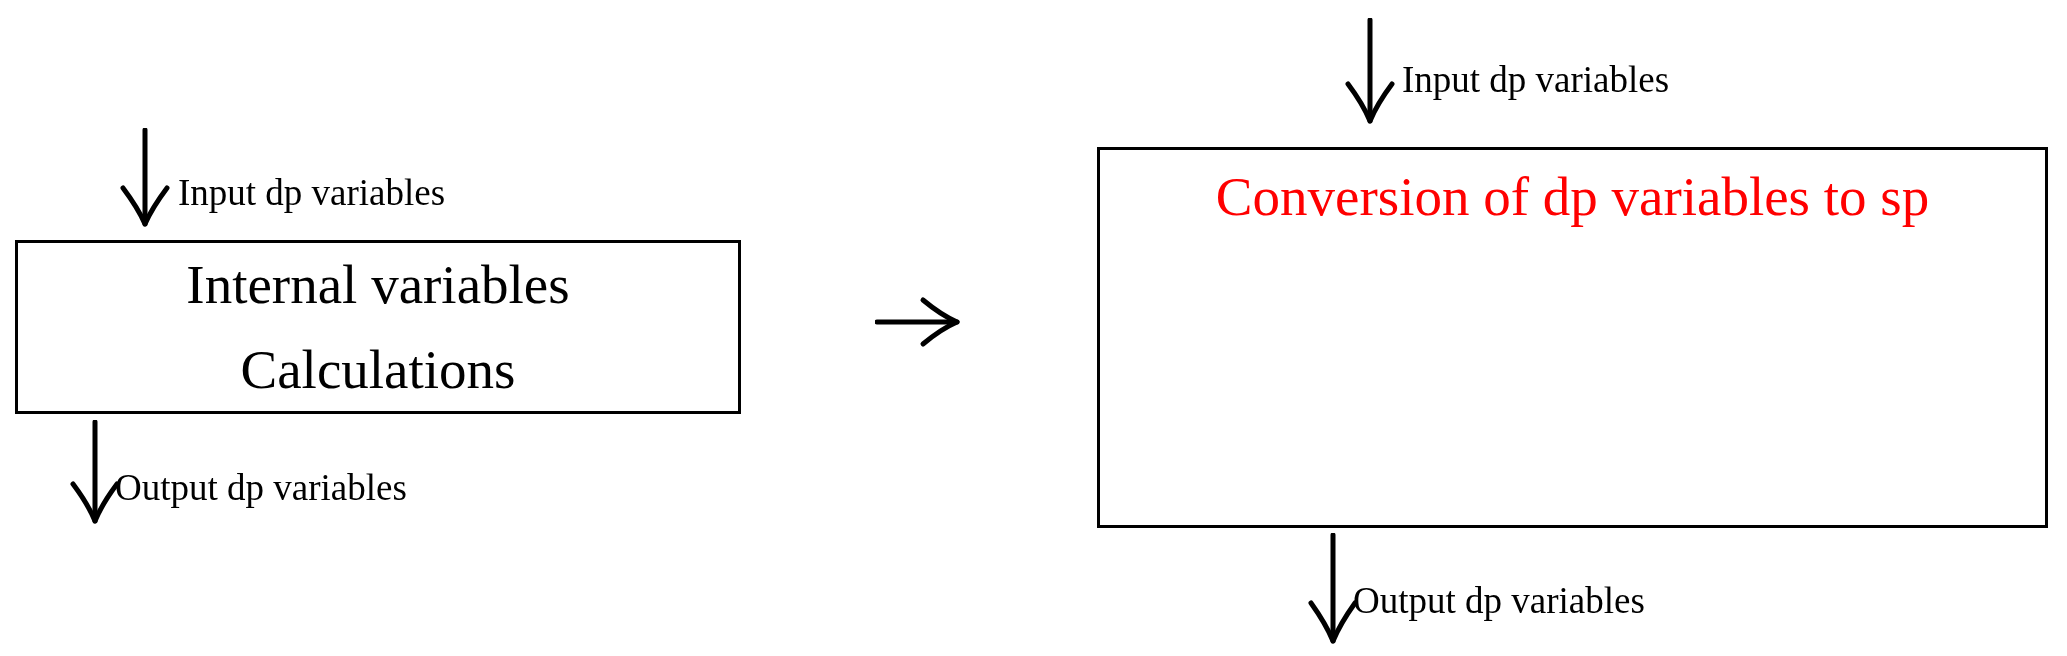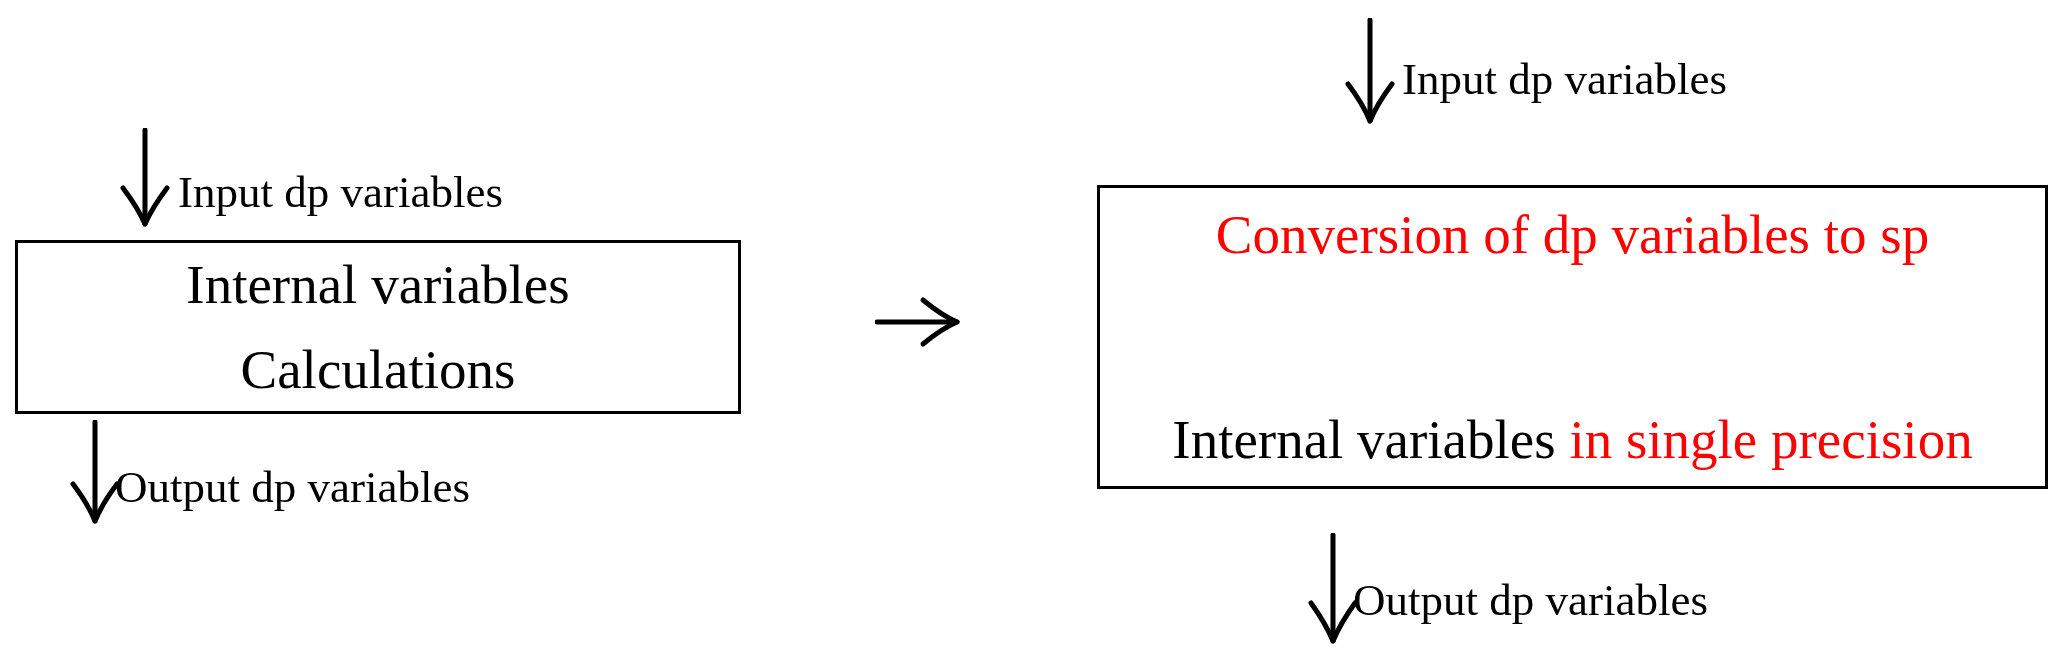--- a/index.html
+++ b/index.html
@@ -11,21 +11,21 @@
     position: relative;
     width: 2067px;
     height: 656px;
     background: var(--bg, #ffffff);
     font-family: "Liberation Serif", "DejaVu Serif", serif;
     color: var(--ink, #000000);
     overflow: hidden;
   }
   .label {
     position: absolute;
-    font-size: 45px;
+    font-size: 37px;
     line-height: 55px;
     white-space: nowrap;
   }
   .pbox {
     position: absolute;
     box-sizing: border-box;
     border: 3px solid var(--ink, #000000);
     display: flex;
     flex-direction: column;
     justify-content: space-between;
@@ -35,23 +35,22 @@
     background: var(--bg, #ffffff);
   }
   .pbox .bline { white-space: nowrap; }
   .left-box {
     left: 15px; top: 240px;
     width: 726px; height: 174px;
     padding: 14px 0;
   }
   .right-box {
     left: 1097px; top: 147px;
-    width: 951px; height: 304px;
+    width: 951px; height: 381px;
     padding: 19px 0;
-    margin-top: 38px;
   }
   .red { color: var(--highlight, #ff0000); }
   .arrow {
     position: absolute;
     display: block;
   }
   .arrow path {
     stroke: var(--ink, #000000);
     stroke-width: 5;
     fill: none;
@@ -87,21 +86,20 @@
   </svg>
 
   <svg class="arrow" style="left:1343px; top:18px;" width="54" height="107" viewBox="0 0 54 107">
     <path d="M27,2 L27,103"></path>
     <path d="M5,66 Q20,86 27,103 Q34,86 49,66"></path>
   </svg>
   <div class="label" style="left:1402px; top:52px;">Input dp variables</div>
 
   <div class="pbox right-box">
     <div class="bline red">Conversion of dp variables to sp</div>
-    <div class="bline"><span>Internal variables</span><span class="red"> in single precision</span></div>
   </div>
 
   <svg class="arrow" style="left:1306px; top:533px;" width="54" height="112" viewBox="0 0 54 112">
     <path d="M27,2 L27,108"></path>
     <path d="M5,70 Q20,91 27,108 Q34,91 49,70"></path>
   </svg>
   <div class="label" style="left:1353px; top:573px;">Output dp variables</div>
 
 </div>
 

